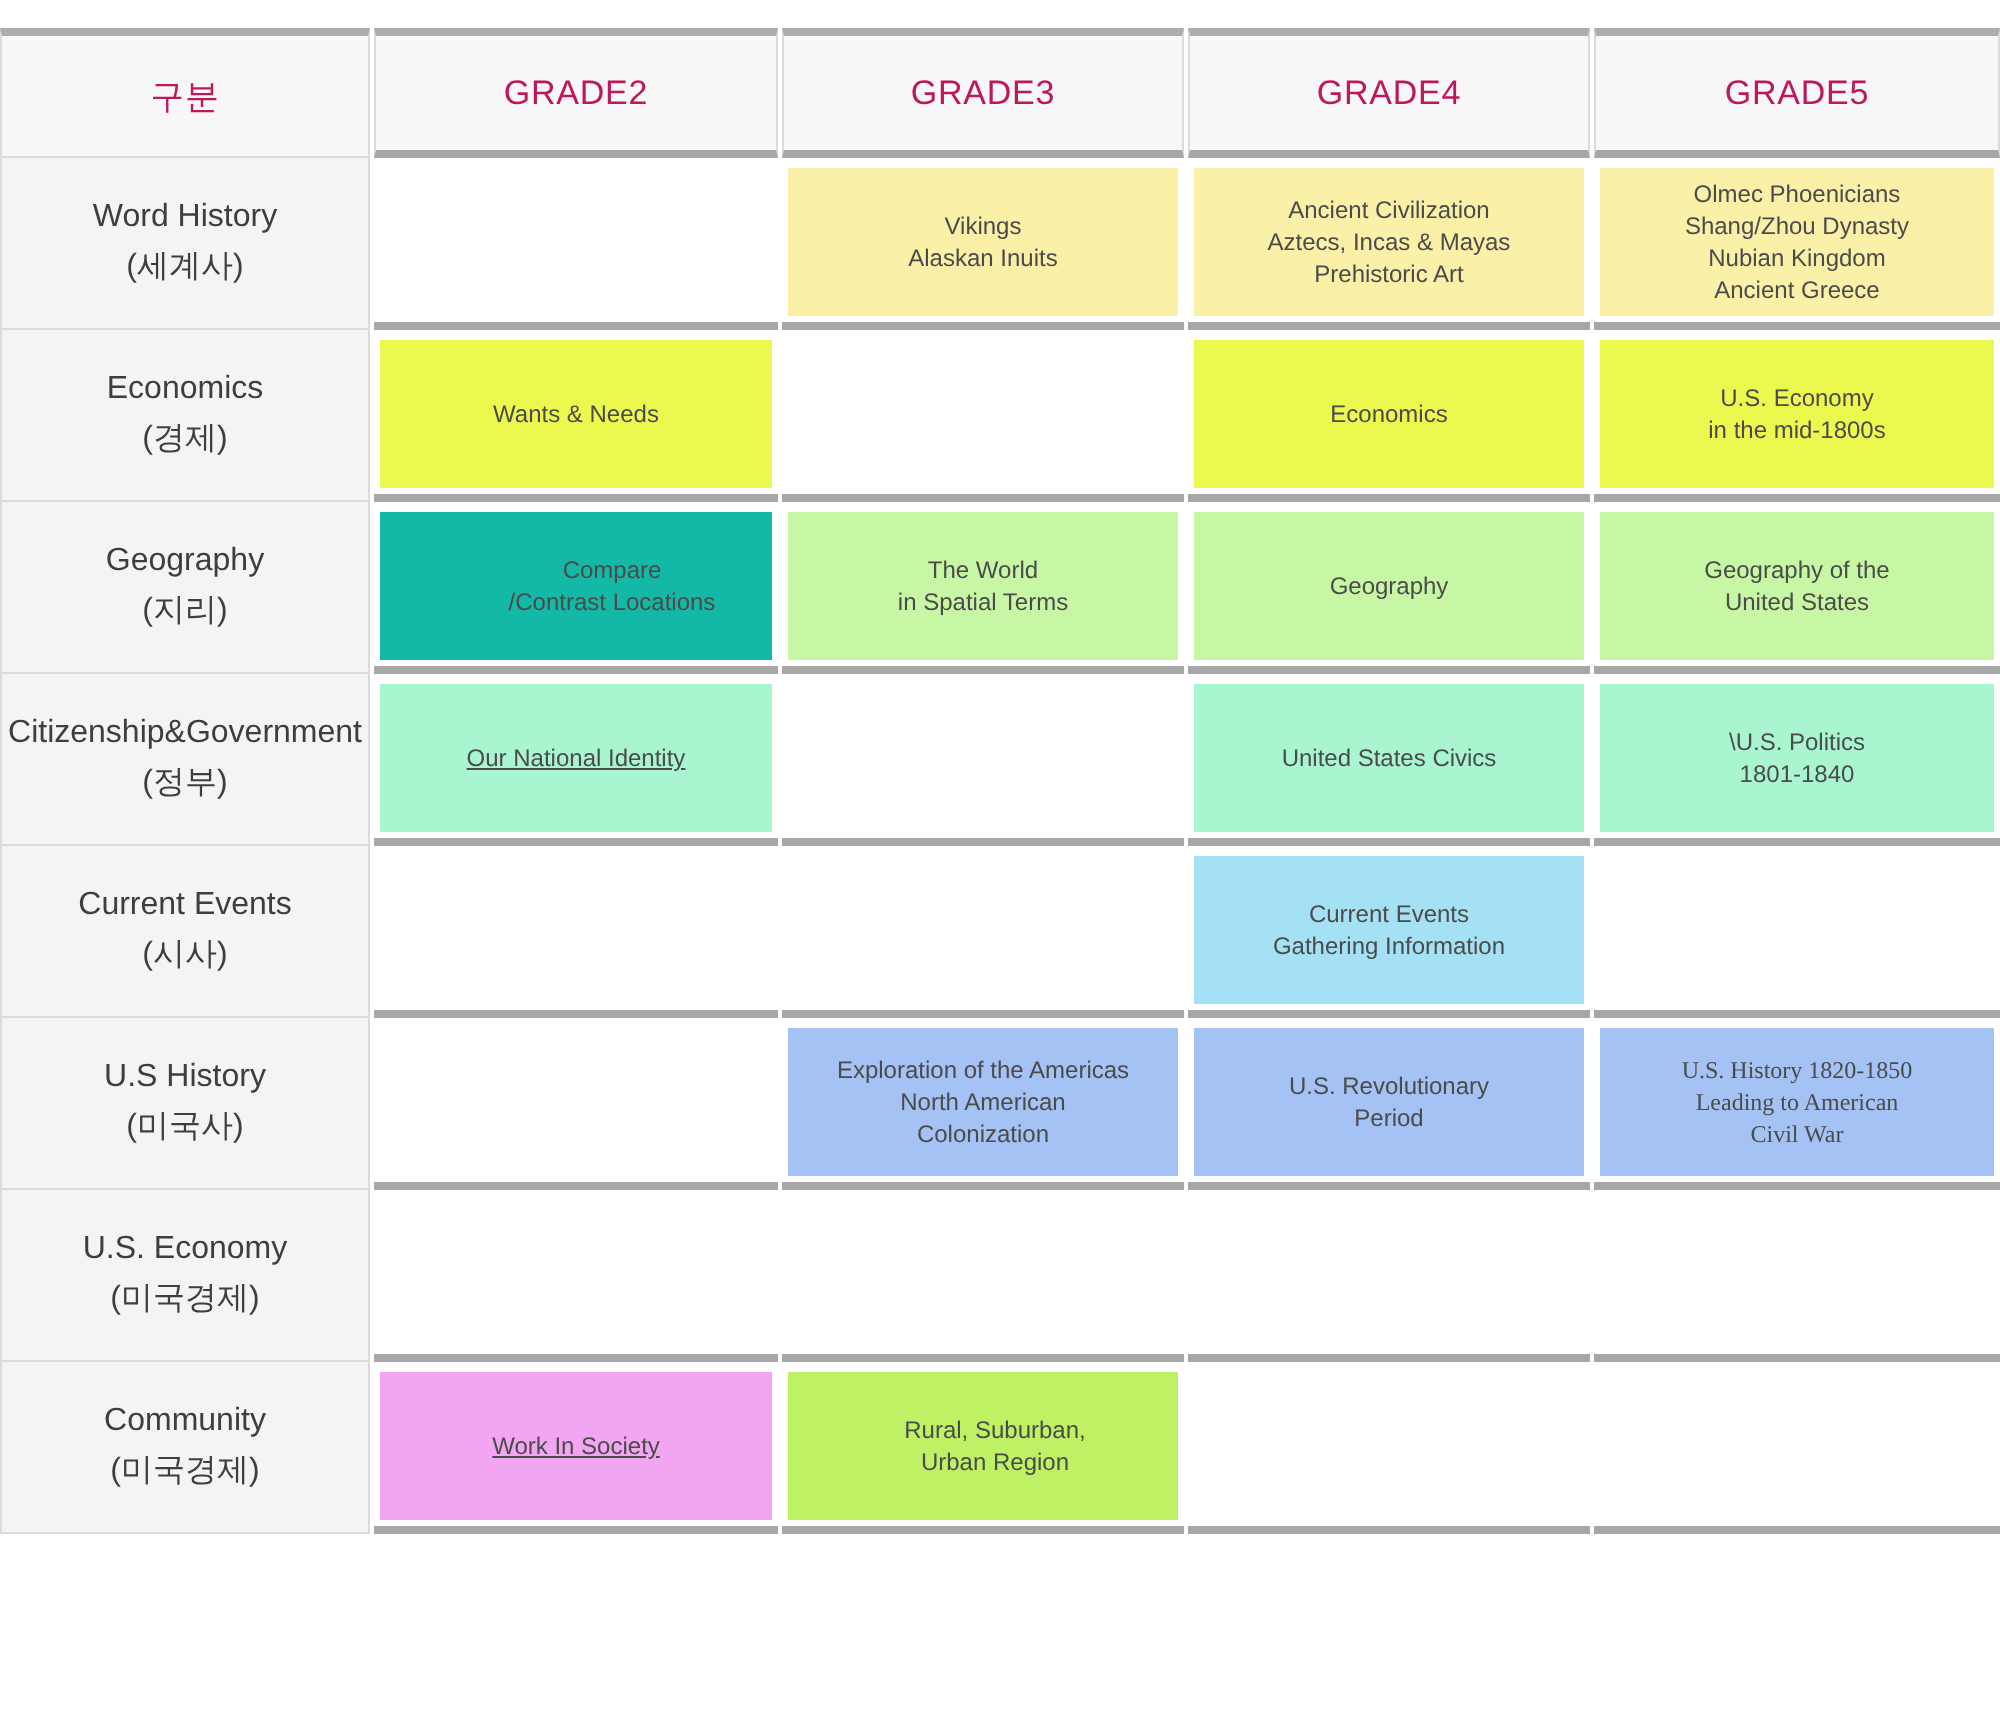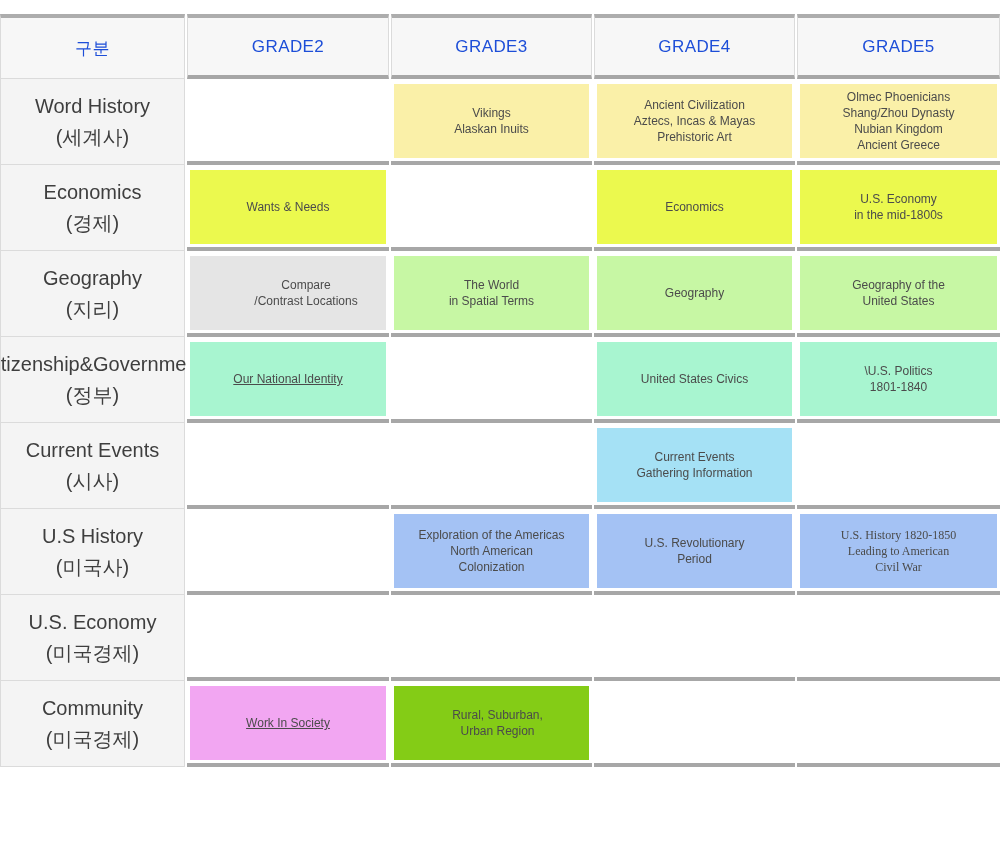--- a/index.html
+++ b/index.html
@@ -15,28 +15,28 @@
     grid-template-rows:65px repeat(8,86px);
     column-gap:2px;row-gap:0;
   }
   .grid *{box-sizing:border-box;}
   .th{
     background:#f7f7f7;
     border:1px solid #dbdbdb;
     border-top:4px solid #adadad;
     border-bottom:4px solid #a7a7a7;
     display:flex;align-items:center;justify-content:center;
-    font-size:17px;color:#1d4ed8;letter-spacing:.4px;
+    font-size:17px;color:#be185d;letter-spacing:.4px;
   }
   .th-corner{border-bottom:1px solid #dbdbdb;}
   .rowhead{
     background:#f4f4f4;
     border:1px solid #dbdbdb;border-top:none;
     display:flex;flex-direction:column;align-items:center;justify-content:center;
-    font-size:20px;color:#3e3e3e;line-height:1.55;text-align:center;
+    font-size:16px;color:#3e3e3e;line-height:1.55;text-align:center;
   }
   .cell{
     background:#ffffff;
     border-bottom:4px solid #a7a7a7;
     padding:5px 3px 3px 3px;
     display:flex;
   }
   .block{
     flex:1;
     display:flex;align-items:center;justify-content:center;
@@ -89,21 +89,21 @@
     </div>
     <div class="cell">
       <div class="block" style="background: rgb(235, 249, 78);">U.S. Economy
 in the mid-1800s</div>
     </div>
     <div class="rowhead">
       <span>Geography</span>
       <span>(지리)</span>
     </div>
     <div class="cell">
-      <div class="block" style="background: #e5e5e5; padding-left: 36px;">Compare
+      <div class="block" style="background: #14b8a6; padding-left: 36px;">Compare
 /Contrast Locations</div>
     </div>
     <div class="cell">
       <div class="block" style="background: rgb(199, 247, 164);">The World
 in Spatial Terms</div>
     </div>
     <div class="cell">
       <div class="block" style="background: rgb(199, 247, 164);">Geography</div>
     </div>
     <div class="cell">
@@ -164,18 +164,18 @@
     <div class="cell"></div>
     <div class="cell"></div>
     <div class="rowhead">
       <span>Community</span>
       <span>(미국경제)</span>
     </div>
     <div class="cell">
       <div class="block" style="background: rgb(242, 166, 242); text-decoration: underline;">Work In Society</div>
     </div>
     <div class="cell">
-      <div class="block" style="background: #84cc16; padding-left: 12px;">Rural, Suburban,
+      <div class="block" style="background: #bef264; padding-left: 12px;">Rural, Suburban,
 Urban Region</div>
     </div>
     <div class="cell"></div>
     <div class="cell"></div>
   </div>
 
 </body></html>

